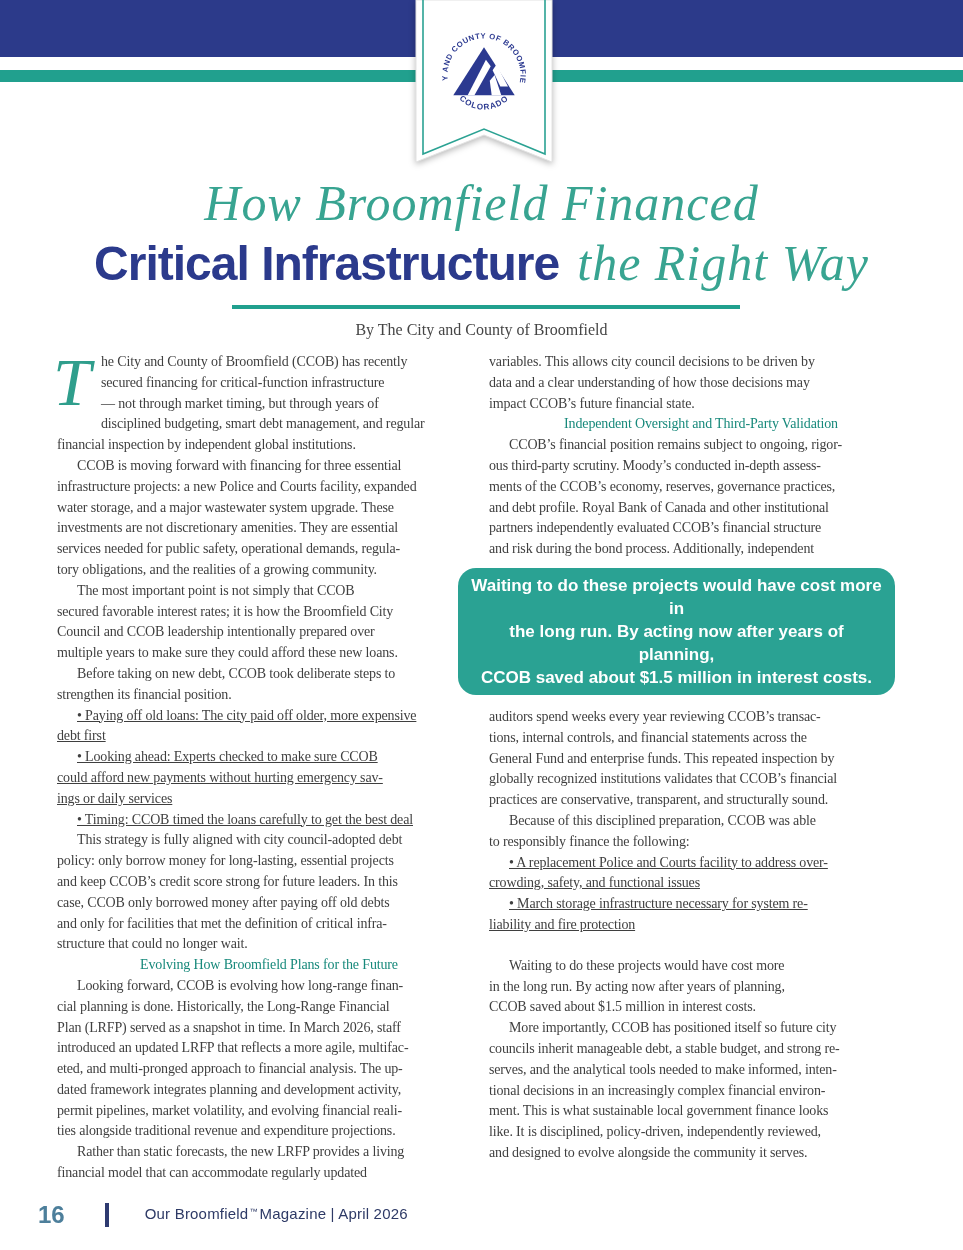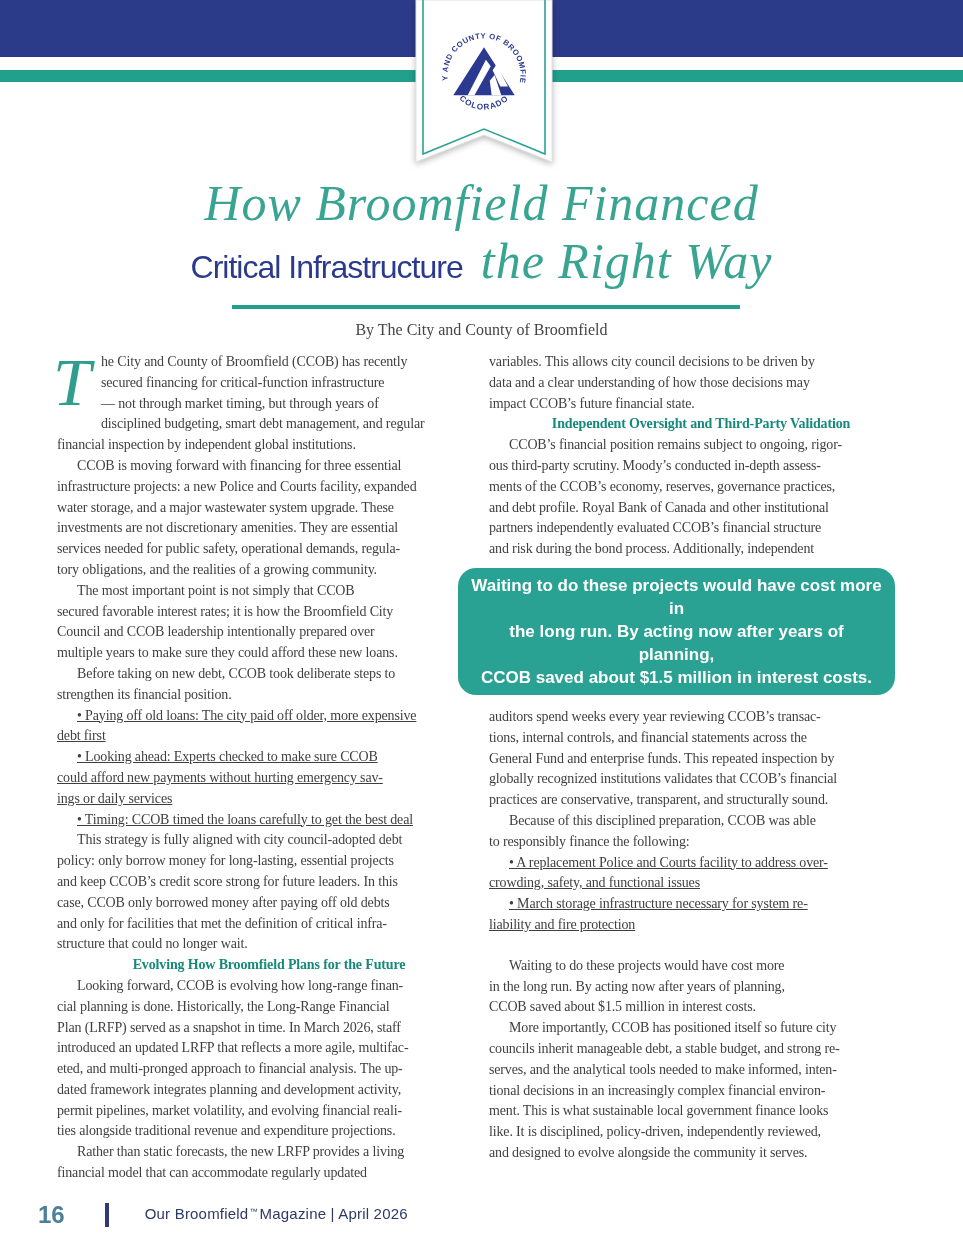--- a/index.html
+++ b/index.html
@@ -12,32 +12,32 @@
   .navy-bar{position:absolute;left:0;top:0;width:100%;height:57px;background:#2c3a8a;}
   .teal-stripe{position:absolute;left:0;top:70px;width:100%;height:12px;background:#21a08e;}
   .ribbon{position:absolute;left:414px;top:0;width:140px;height:170px;filter:drop-shadow(0 2px 3px rgba(0,0,0,.28));}
   .logo{position:absolute;left:436px;top:27px;width:96px;height:96px;}
   
   .title-script-top{
     position:absolute;left:0;top:174px;width:100%;text-align:center;
     font:italic 50px/58px "Liberation Serif", serif;color:#38a491;letter-spacing:1px;
   }
   .title-row2{position:absolute;left:0;top:236px;width:100%;text-align:center;white-space:nowrap;}
-  .title-main{font-family:"Liberation Sans", sans-serif;font-weight:normal;font-size:32px;color:#2b3a8c;letter-spacing:-1px;}
+  .title-main{font-family:"Liberation Sans", sans-serif;font-weight:bold;font-size:48px;color:#2b3a8c;letter-spacing:-1px;}
   .title-script-right{font:italic 50px/50px "Liberation Serif", serif;color:#38a491;letter-spacing:1px;margin-left:14px;text-align:center;}
   .title-rule{position:absolute;left:232px;top:305px;width:508px;height:4px;background:#21a08e;}
   .byline{position:absolute;left:0;top:321px;width:100%;text-align:center;font-size:16px;color:#454545;}
   
   .col{position:absolute;top:352px;width:424px;font-size:14px;line-height:20.8px;letter-spacing:-0.15px;}
   .col-left{left:57px;}
   .col-right{left:489px;}
   .col p{margin:0;white-space:pre;}
   .indent{text-indent:20px;}
   .bullet{text-indent:20px;text-decoration:underline;}
-  .subhead{font-weight:bold;color:#17897b;text-align:center;white-space:pre;margin:0;}
+  .subhead{font-weight:normal;color:#17897b;text-align:center;white-space:pre;margin:0;}
   .gap-above{margin-top:20px !important;}
   .dropcap{
     float:left;width:42px;height:60px;
     font:italic 68px/56px "Liberation Serif", serif;color:#2f9e8c;
     margin:2px 6px 2px -4px;
   }
   
   .callout{
     box-sizing:border-box;margin:8px 0 12px -31px;width:437px;
     background:#2aa293;border-radius:18px;padding:6px 12px;

